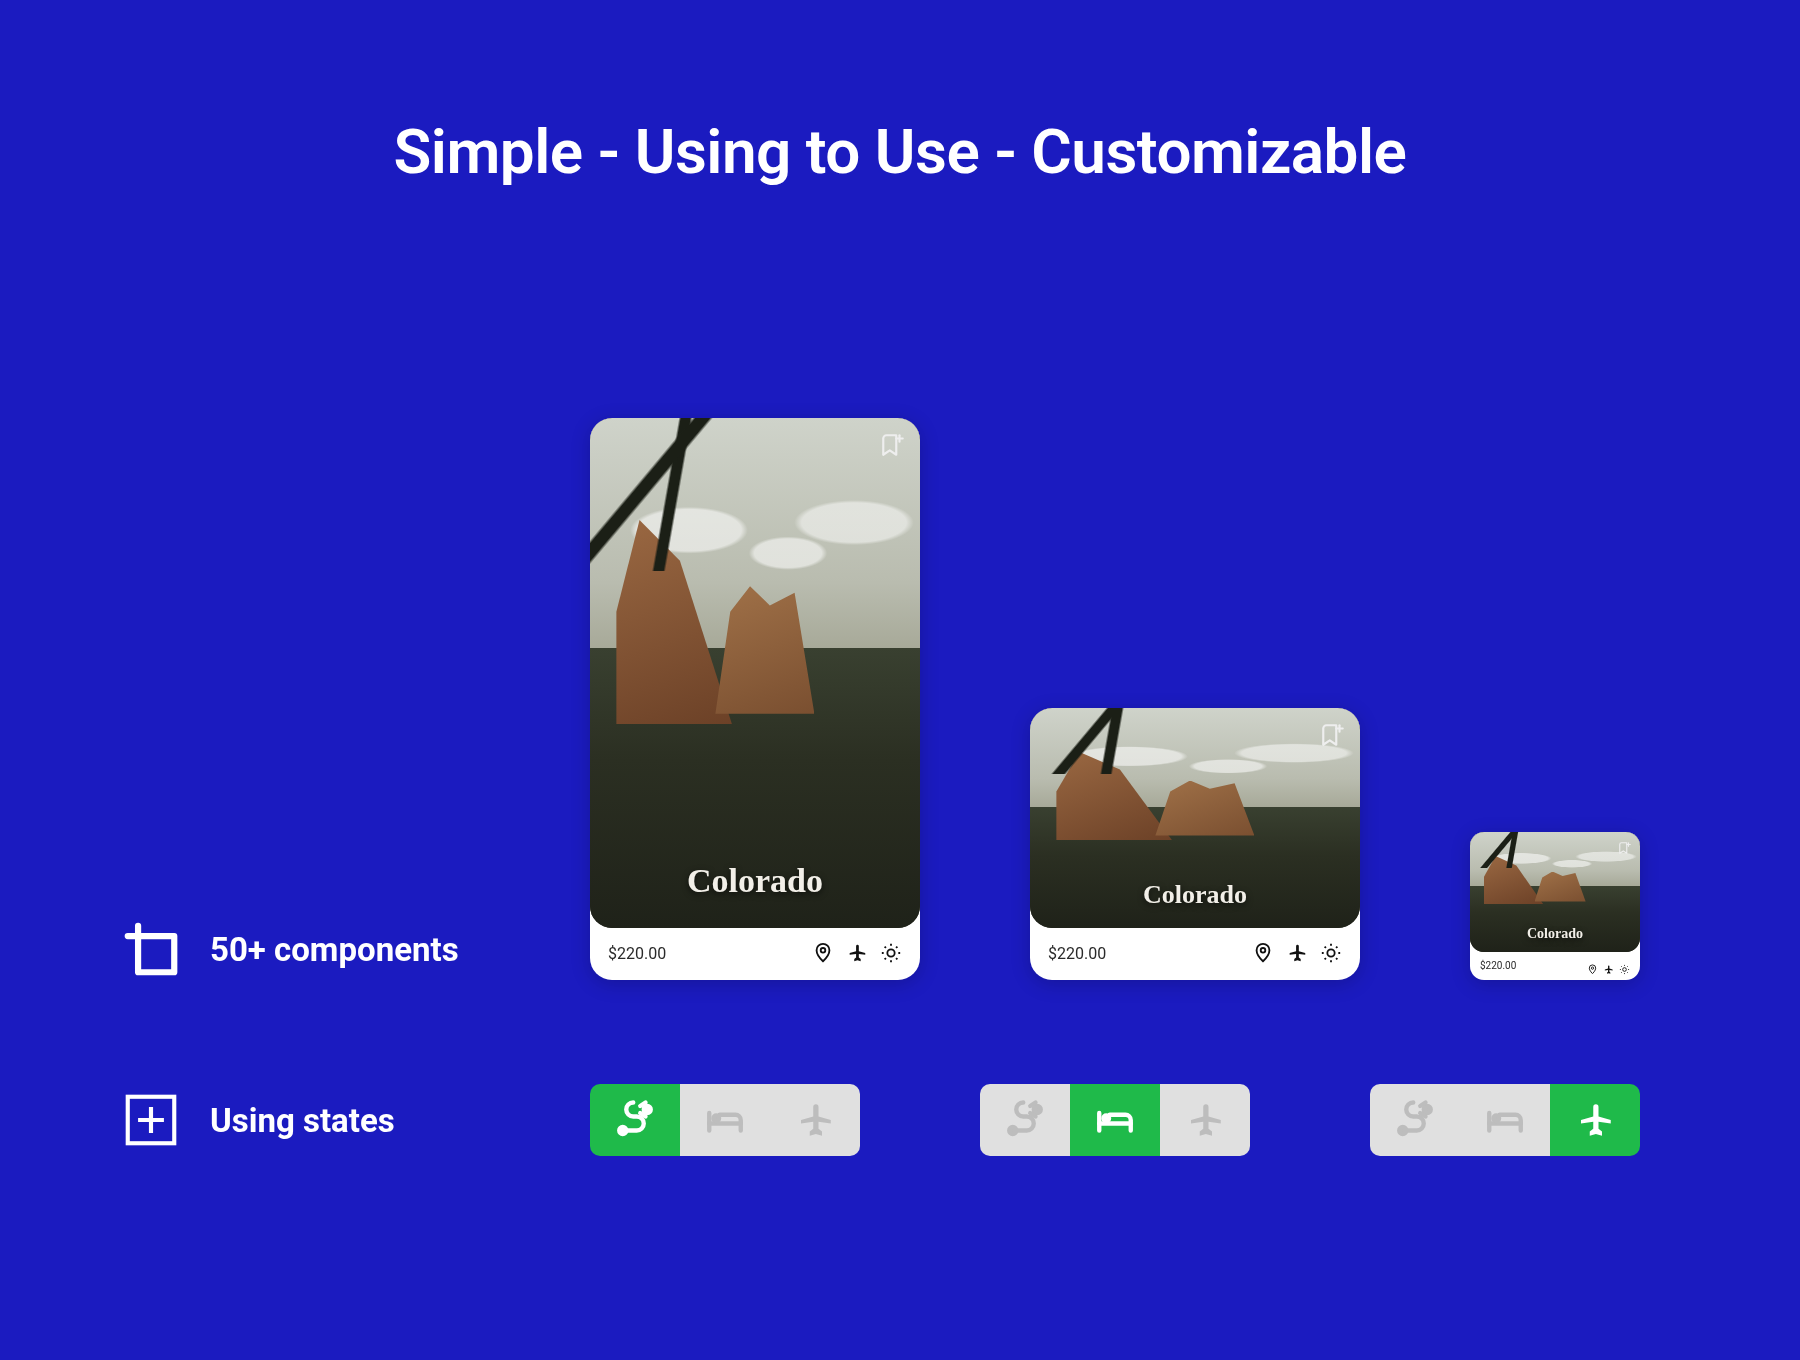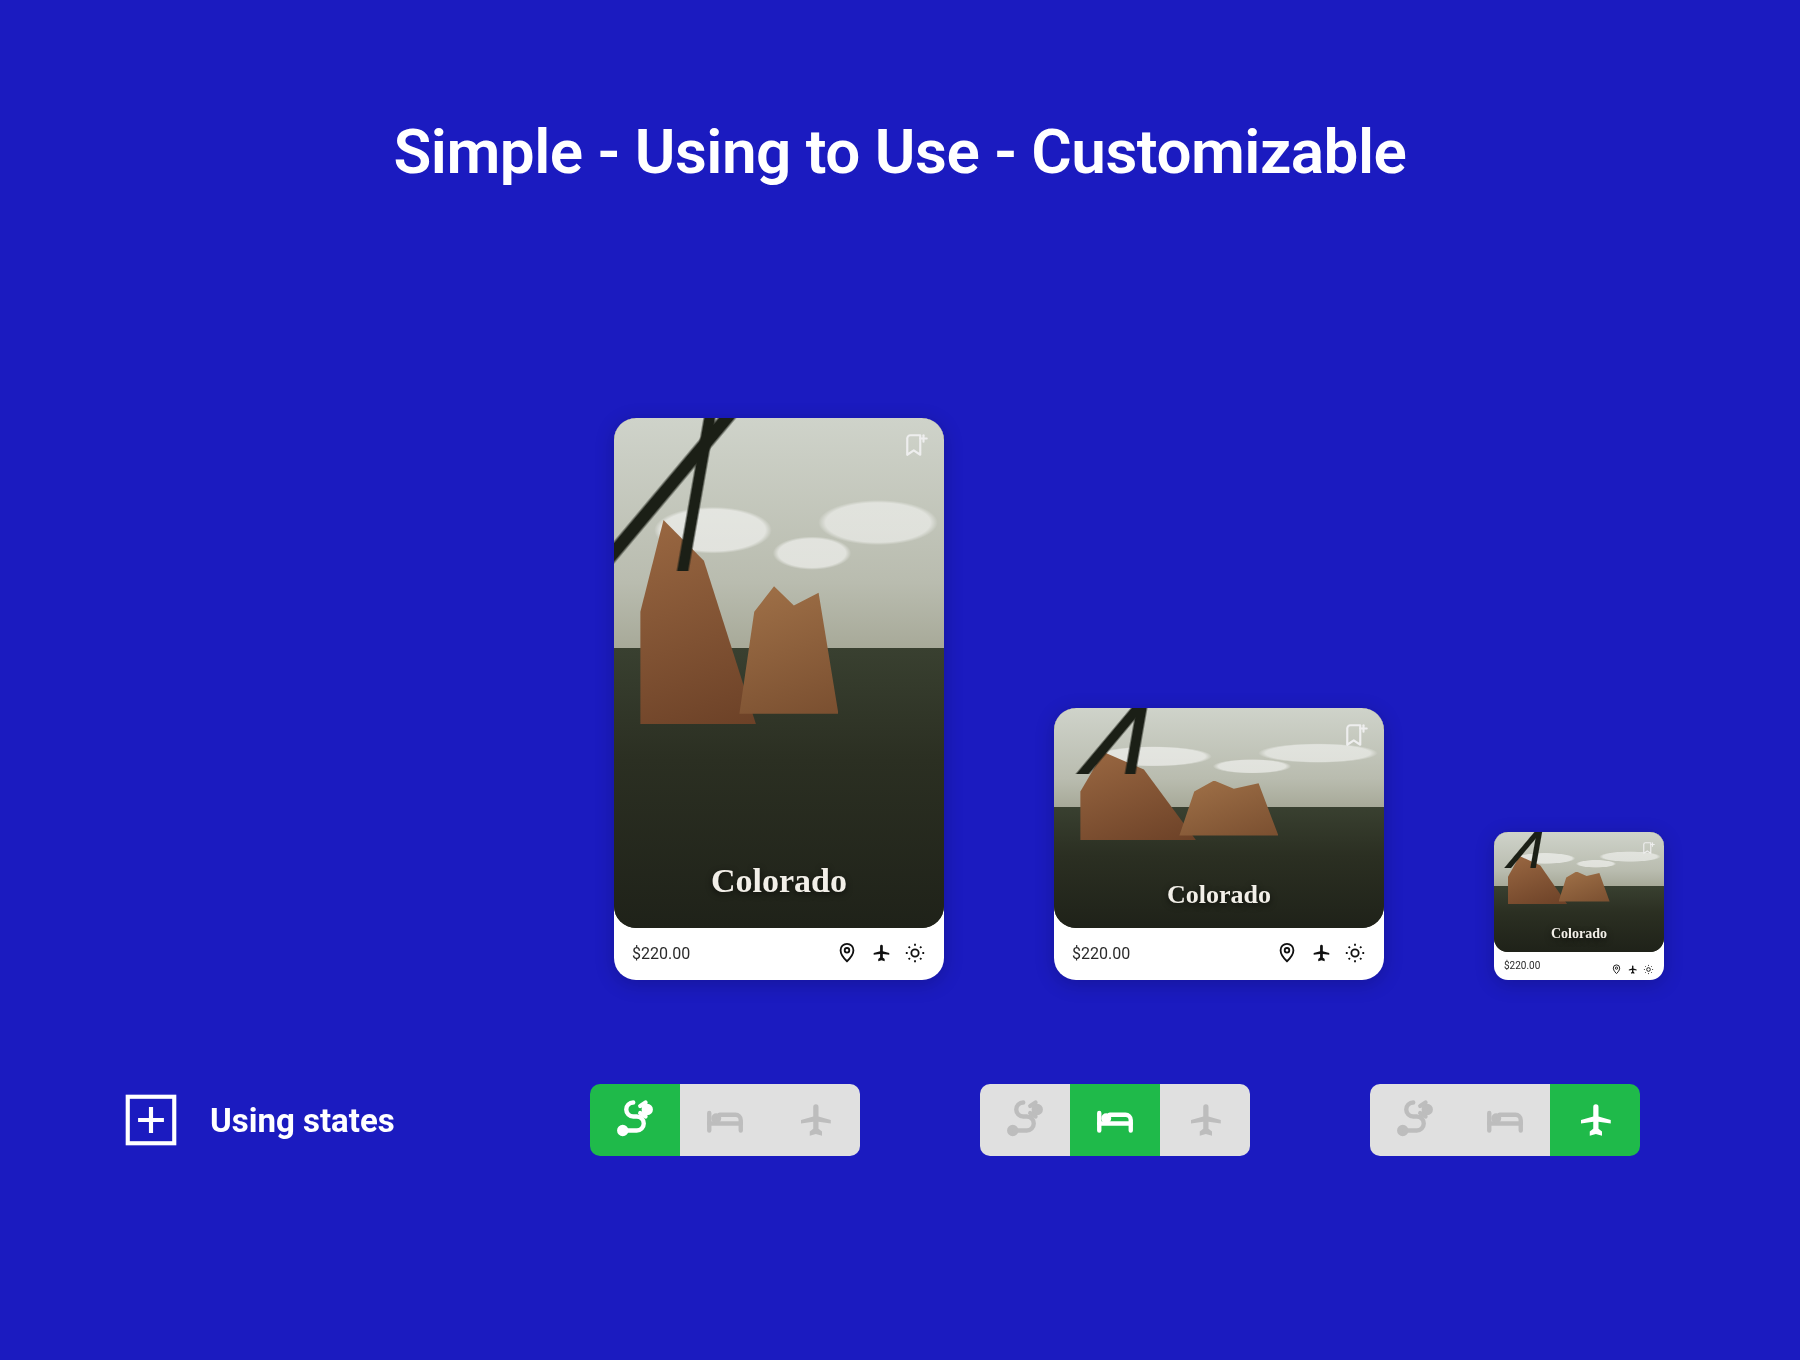--- a/index.html
+++ b/index.html
@@ -57,21 +57,20 @@
   }
 
   
   .cards {
     position: absolute;
     left: 470px;
     bottom: 0;
     display: flex;
     align-items: flex-end;
     gap: 110px;
-    margin-left: 24px;
   }
 
   .card {
     background: #fff;
     border-radius: 22px;
     overflow: hidden;
     box-shadow: 0 4px 20px rgba(0,0,0,0.2);
     display: flex;
     flex-direction: column;
   }
@@ -184,20 +183,30 @@
     color: #fff;
   }
   .tab svg { width: 42px; height: 42px; }
 </style>
 </head>
 <body>
 
 <h1 class="headline">Simple - Using to Use - Customizable</h1>
 
 <div class="row row-cards">
+  <div class="row-label">
+    <span class="icon-components">
+      <svg viewBox="0 0 24 24" fill="none" stroke="#fff" stroke-width="2.4" stroke-linecap="round" stroke-linejoin="round">
+        <path d="M7 3v4"></path>
+          <path d="M3 7h4"></path>
+        <rect x="7" y="7" width="14" height="14"></rect>
+      </svg>
+    </span>
+    <span class="lbl">50+ components</span>
+  </div>
 
   <div class="cards">
 
     <div class="card card-lg">
       <div class="card-image">
         <div class="scenery">
           <div class="sky"></div>
             <div class="clouds"></div>
           <div class="ground"></div>
             <div class="rock1"></div>

